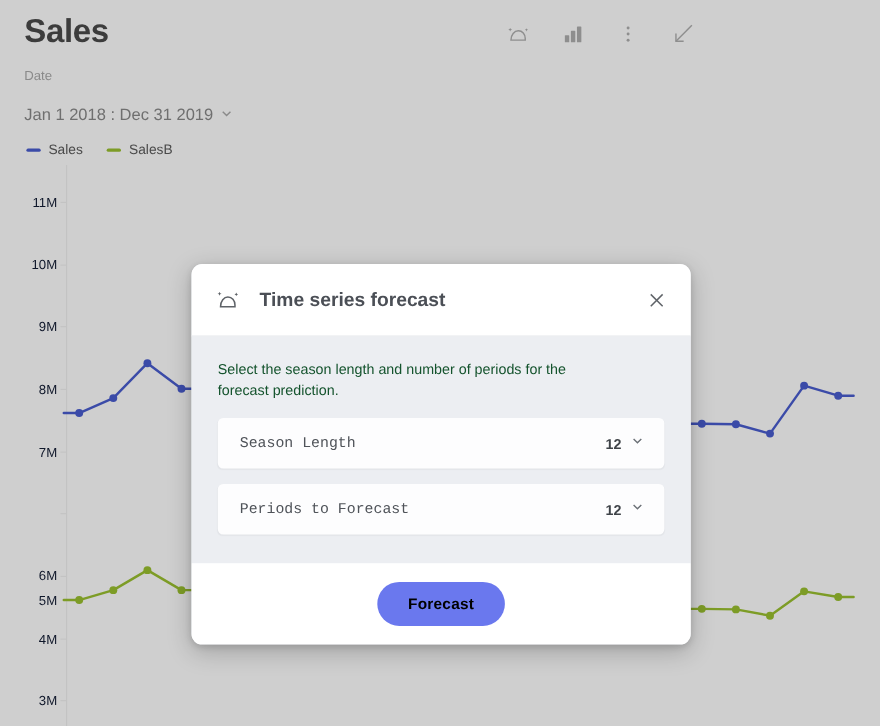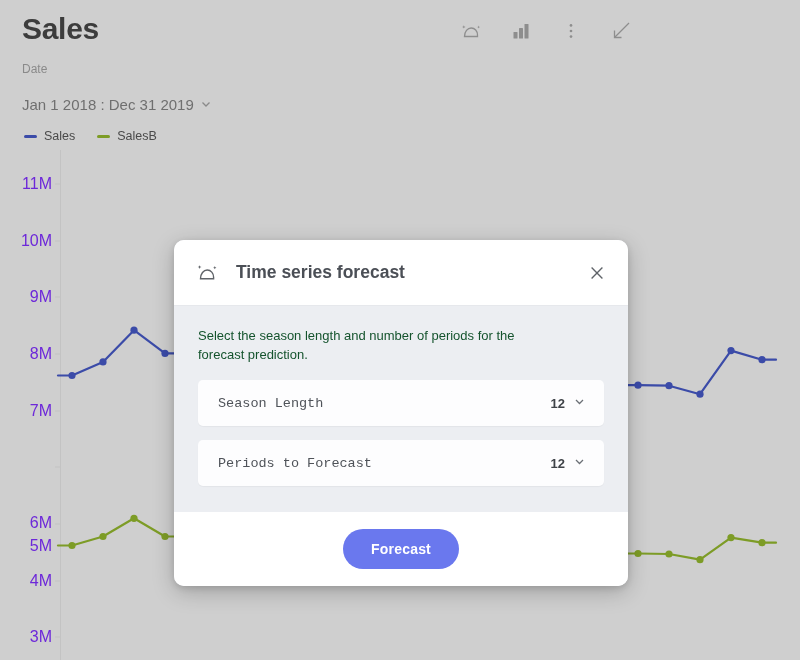--- a/index.html
+++ b/index.html
@@ -111,22 +111,22 @@
     position: absolute;
     left: 0;
     top: 0;
     width: 58px;
     height: 510px;
   }
   .y-tick {
     position: absolute;
     right: 6px;
     transform: translateY(-50%);
-    font-size: 16px;
-    color: #6d28d9;
+    font-size: 12px;
+    color: #0f172a;
     white-space: nowrap;
   }
   .axis-line {
     position: absolute;
     left: 60px;
     top: 0;
     width: 1px;
     height: 510px;
     background: #c3c3c3;
   }
@@ -230,21 +230,21 @@
     background: #ffffff;
     height: 74px;
     display: flex;
     align-items: center;
     justify-content: center;
   }
   .primary-btn {
     border: none;
     outline: none;
     background: #6a78ee;
-    color: #ffffff;
+    color: #000000;
     font-family: "Liberation Sans", sans-serif;
     font-size: 14px;
     font-weight: bold;
     height: 40px;
     padding: 0 28px;
     border-radius: 20px;
     cursor: pointer;
     letter-spacing: 0.2px;
   }
 </style>

